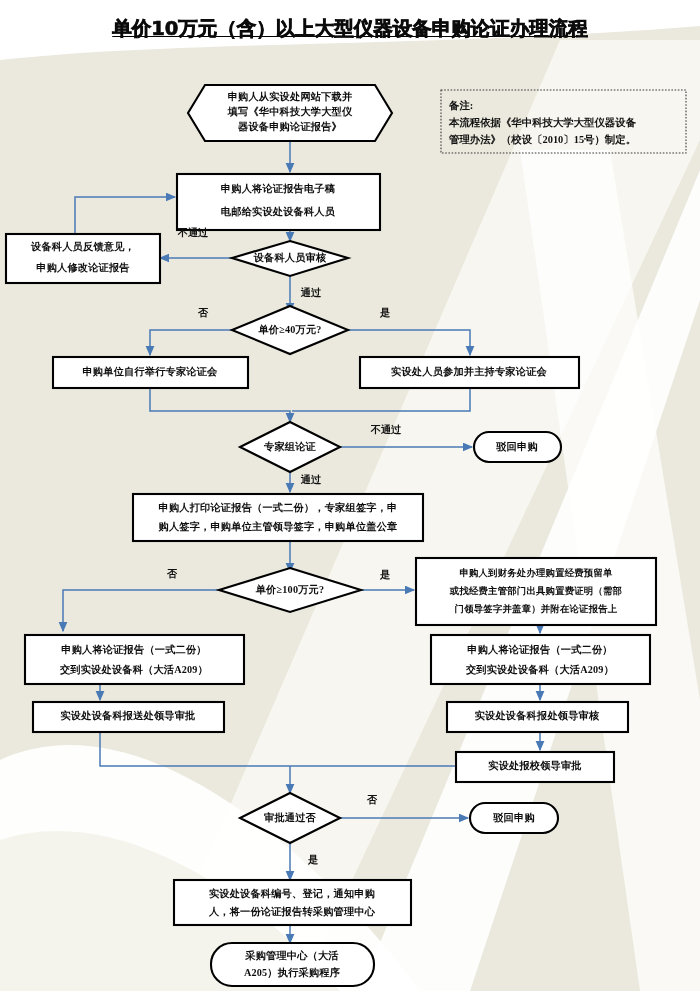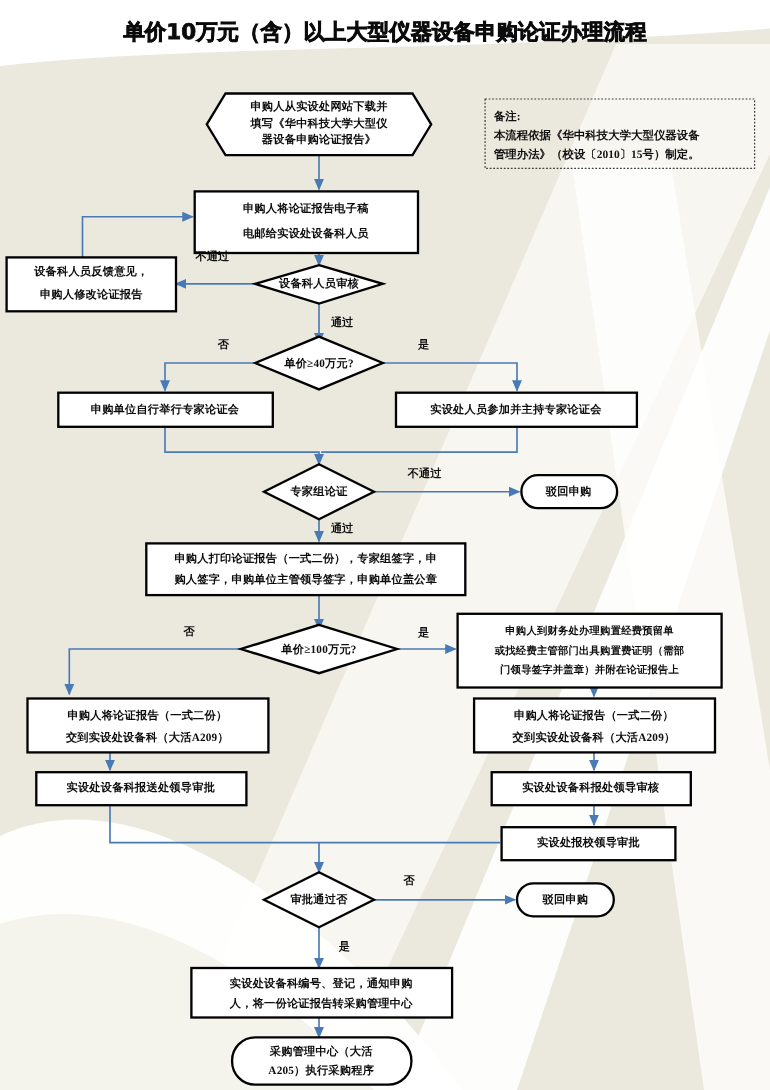--- a/index.html
+++ b/index.html
@@ -10,20 +10,21 @@
     overflow:hidden;
     position:relative;
   }
   #stage{position:relative;width:700px;height:991px;overflow:hidden;}
   #bg{position:absolute;left:0;top:0;width:700px;height:991px;}
   #chart{position:absolute;left:0;top:0;width:700px;height:991px;}
   .title-wrap{
     position:absolute;left:0;top:0;width:700px;height:56px;
     display:flex;align-items:center;justify-content:center;
     z-index:5;
+    text-decoration:underline;
   }
   .title-wrap h1{
     margin:0;
     font-family:"DejaVu Sans","Liberation Sans",sans-serif;
     font-size:19.5px;
     font-weight:700;
     letter-spacing:0px;
     color:#0b0b0b;
     white-space:nowrap;
     -webkit-text-stroke:0.7px #0b0b0b;

